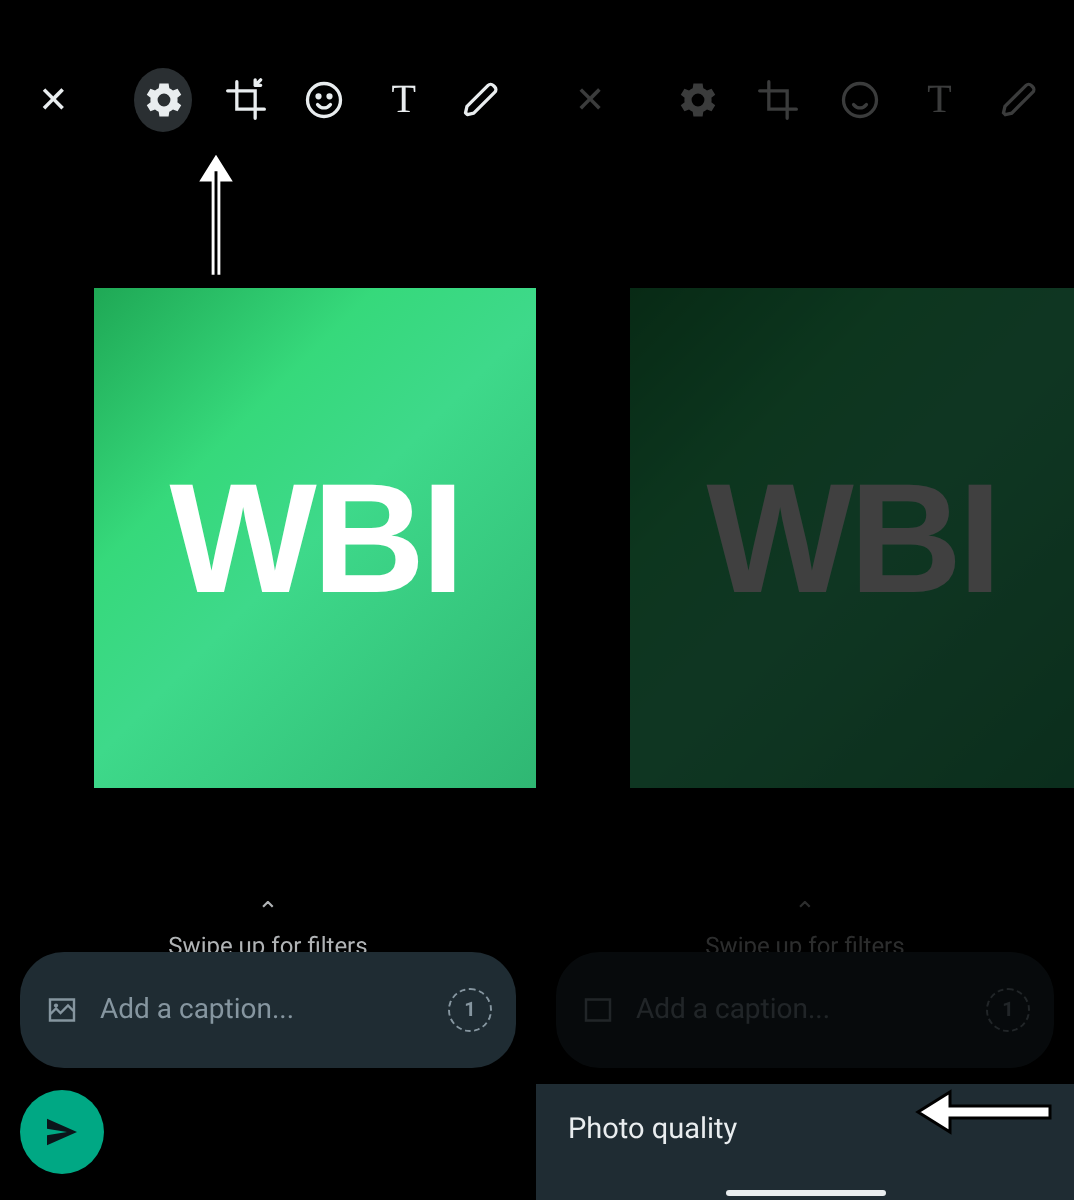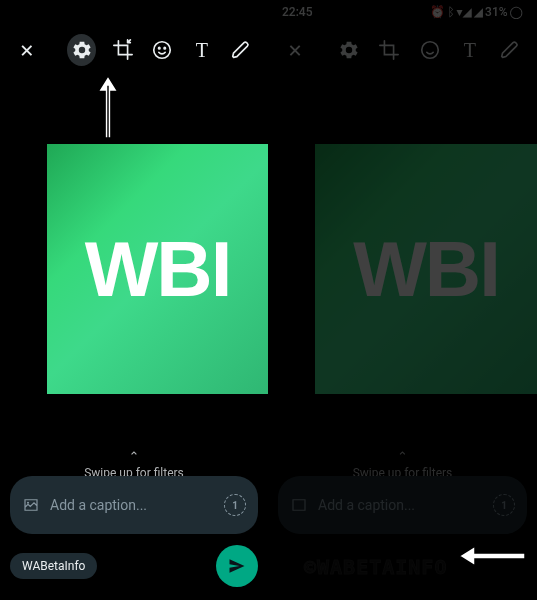--- a/index.html
+++ b/index.html
@@ -118,42 +118,30 @@
           <path d="M4 5h16v14H4z M4 15l4-4 3 3 5-5 4 4" fill="none" stroke="#8696A0" stroke-width="1.6"></path>
           <circle cx="8" cy="9" r="1.4"></circle>
         </svg>
       <div class="caption-input">Add a caption...</div>
       <div class="viewonce">
           <span>1</span>
         </div>
     </div>
 
     <div class="bottom-row">
-      <div class="chip">WABetaInfo</div>
       <div class="send">
         <svg viewBox="0 0 24 24">
             <path d="M3 20l18-8L3 4v6l12 2-12 2z"></path>
           </svg>
       </div>
     </div>
   </div>
 
   <div class="pane right">
 
-    <div class="statusbar">
-      <span class="time">22:45</span>
-      <span class="status-right">
-        <span>⏰</span>
-        <span>ᛒ</span>
-        <span>▾◢</span>
-        <span>◢</span>
-        <span>31%</span>
-        <span>◯</span>
-      </span>
-    </div>
 
     <div class="watermark">©WABETAINFO</div>
 
     <div class="toolbar">
       <div class="tool i-close"></div>
       <div class="spacer"></div>
       <div class="tool filled">
         <svg viewBox="0 0 24 24">
             <path d="M12 15.5A3.5 3.5 0 1 1 12 8.5a3.5 3.5 0 0 1 0 7zm7.4-3.5c0-.4 0-.8-.1-1.2l2.1-1.6-2-3.4-2.5 1a7.6 7.6 0 0 0-2-1.2L14.5 3h-5l-.4 2.6c-.7.3-1.4.7-2 1.2l-2.5-1-2 3.4 2.1 1.6c-.1.4-.1.8-.1 1.2s0 .8.1 1.2L2.6 14.8l2 3.4 2.5-1c.6.5 1.3.9 2 1.2L9.5 21h5l.4-2.6c.7-.3 1.4-.7 2-1.2l2.5 1 2-3.4-2.1-1.6c.1-.4.1-.8.1-1.2z"></path>
           </svg>
@@ -194,19 +182,23 @@
       <div class="viewonce">
           <span>1</span>
         </div>
     </div>
 
     <div class="watermark low">©WABETAINFO</div>
 
     <div class="dim-strong"></div>
     <div class="dim"></div>
 
+    <div class="drawer">
+      <span>Photo quality</span>
+      <div class="drawer-handle"></div>
+    </div>
 
     <svg class="arrow-left" viewBox="0 0 70 24">
       <path d="M68 9 H18 V2 L2 12 L18 22 V15 H68 Z" fill="#fff" stroke="#000" stroke-width="1.5"></path>
     </svg>
   </div>
 
 </div>
 
 </body></html>

